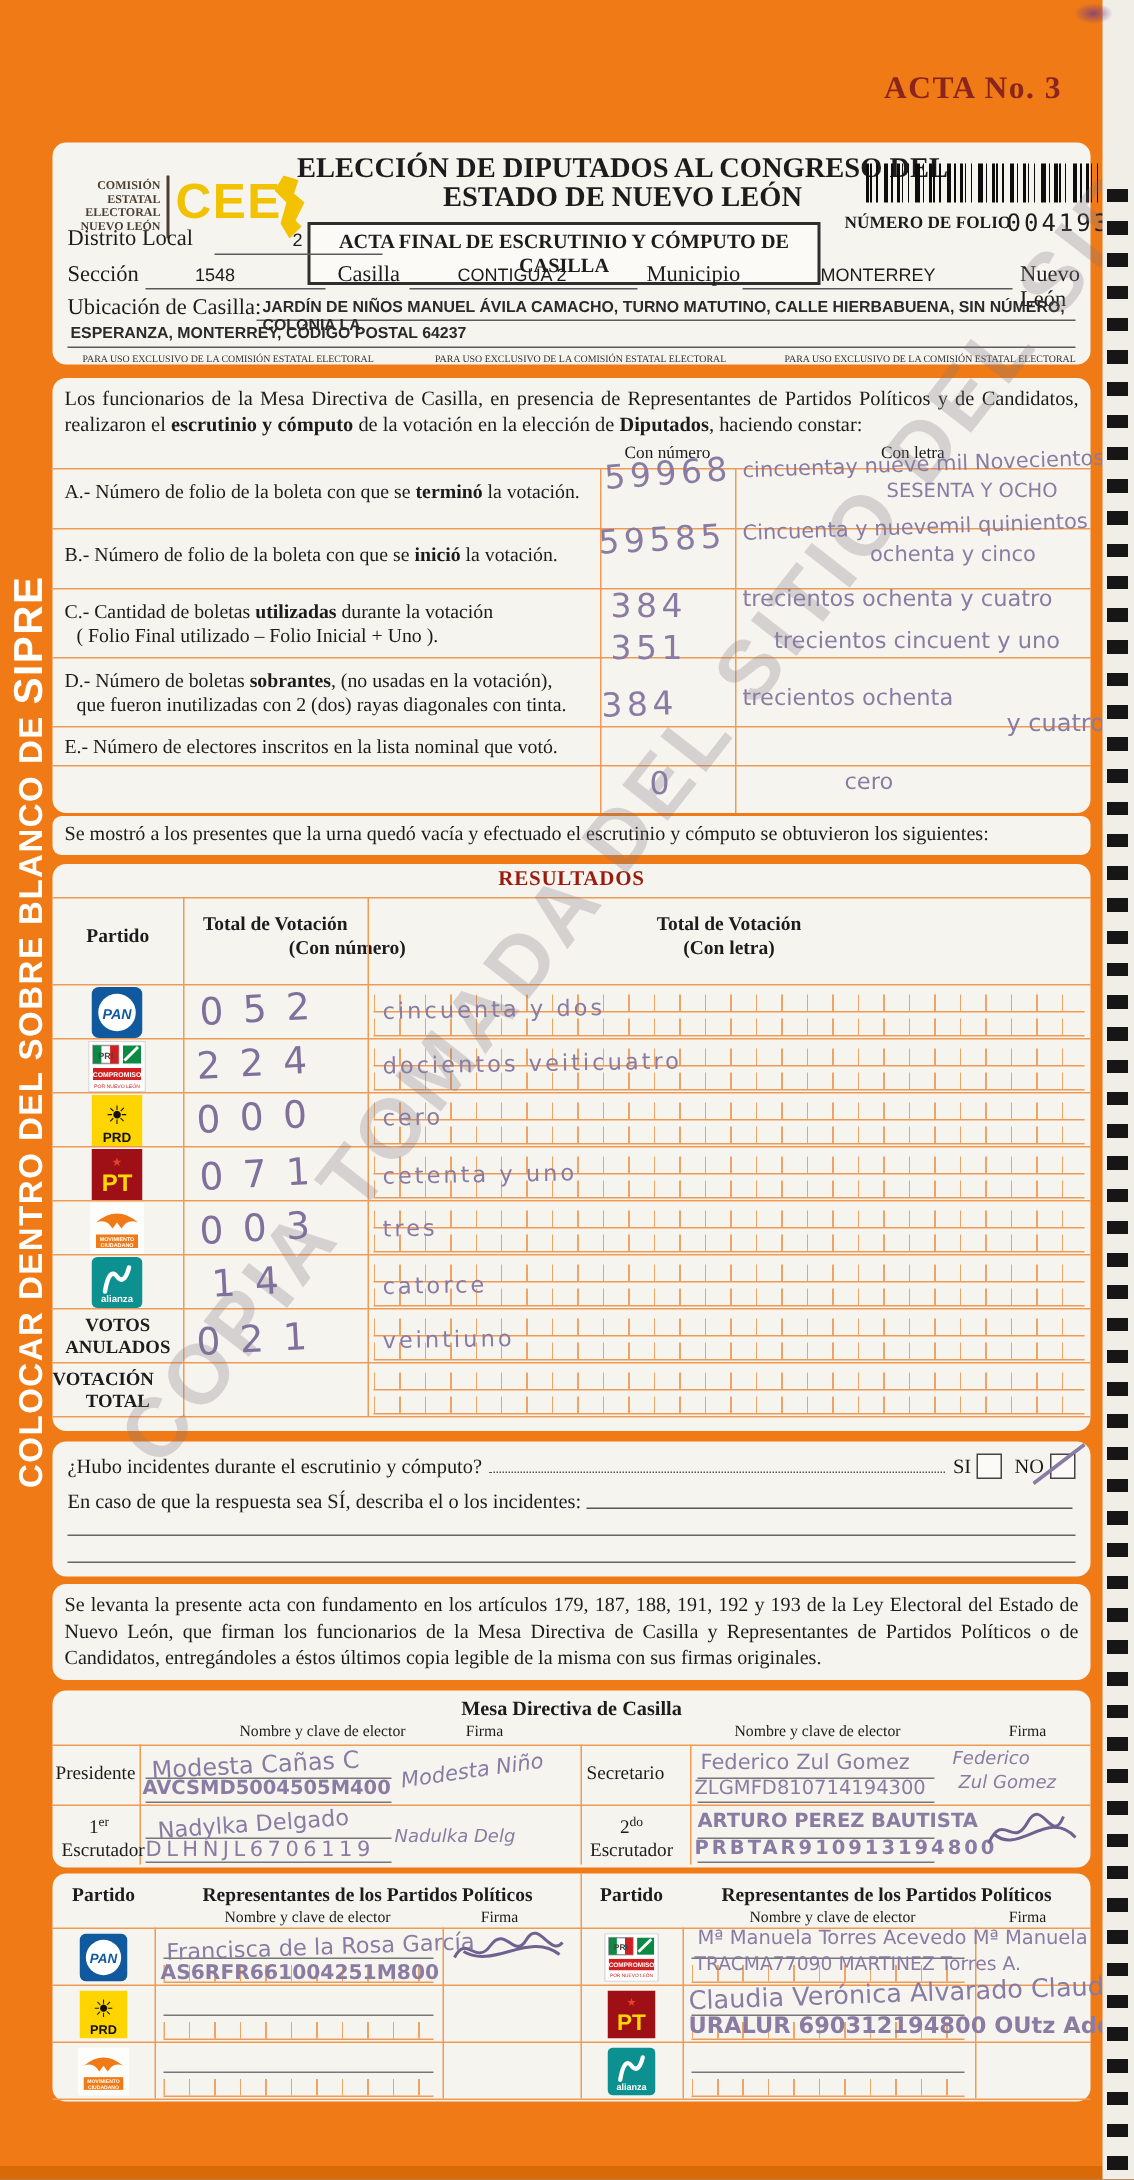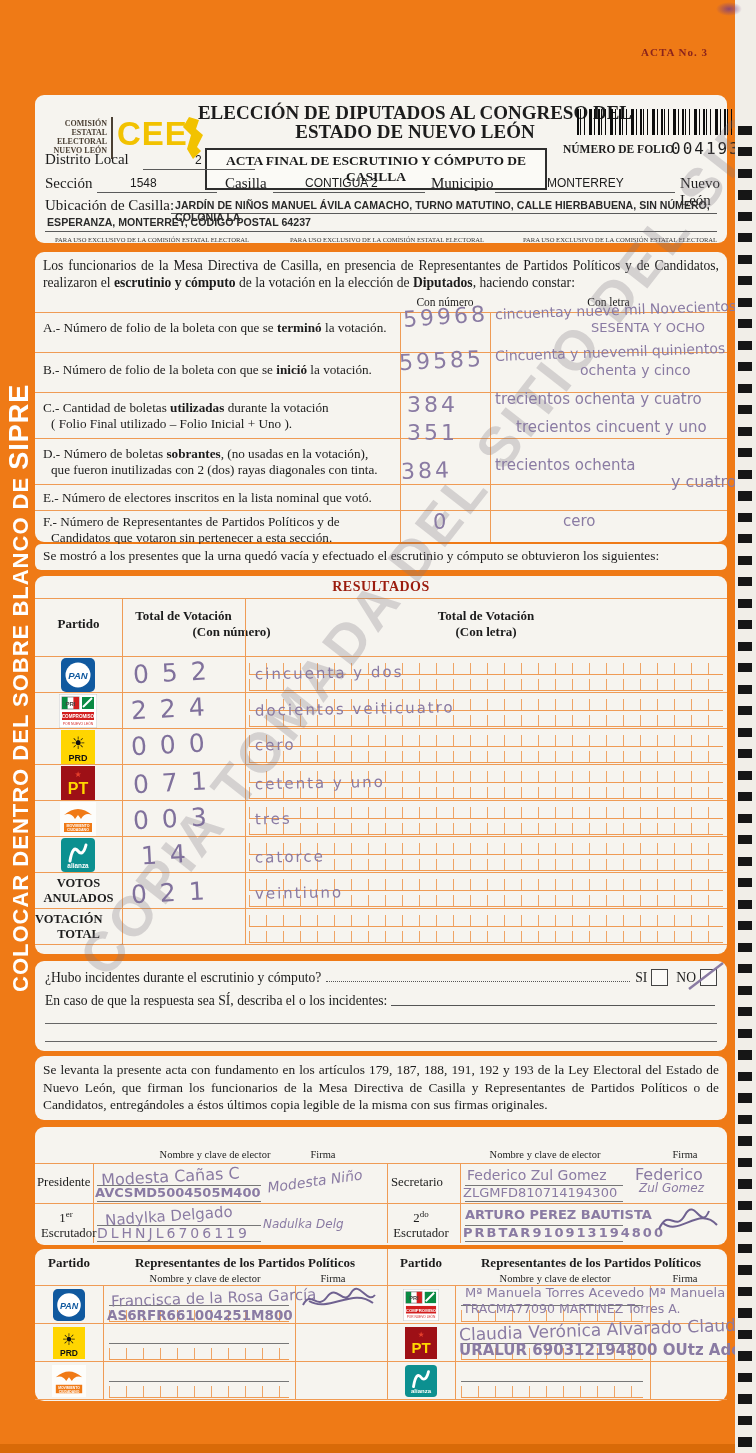--- a/index.html
+++ b/index.html
@@ -43,21 +43,21 @@
 
   <div class="binding"></div>
   <div class="abs" style="right:14px;top:2px;width:26px;height:14px;border-radius:50%;background:radial-gradient(closest-side,rgba(120,60,130,.8),rgba(120,60,130,0));z-index:60;"></div>
 
   <div class="sidelabel">
     <span>COLOCAR DENTRO DEL SOBRE BLANCO DE </span><span style="font-size:27px;">SIPRE</span>
   </div>
 
   <div class="watermark">COPIA TOMADA DEL SITIO DEL SIPRE</div>
 
-  <div class="abs serifb" style="right:48px;top:46px;font-size:11px;color:#8b241c;letter-spacing:1px;">ACTA No.  3</div>
+  <div class="abs serifb" style="right:48px;top:46px;font-size:21px;color:#8b241c;letter-spacing:1px;">ACTA No.  3</div>
 
   <div class="panel" style="top:95px;height:148px;">
     <div class="abs serifb" style="left:120px;top:7px;width:520px;text-align:center;font-size:19px;">ELECCIÓN DE DIPUTADOS AL CONGRESO DEL</div>
     <div class="abs serifb" style="left:120px;top:26px;width:520px;text-align:center;font-size:19px;">ESTADO DE NUEVO LEÓN</div>
 
     <div class="abs" style="left:10px;top:20px;width:150px;height:46px;">
       <div style="position:absolute;left:0;top:4px;width:62px;text-align:right;font-size:8px;line-height:9px;font-weight:bold;color:#4a3f33;">
         <div>COMISIÓN</div>
         <div>ESTATAL</div>
         <div>ELECTORAL</div>
@@ -127,24 +127,20 @@
     <div class="rowlabel" style="left:8px;top:148px;width:352px;">
       <span>C.- Cantidad de boletas </span><b>utilizadas</b><span> durante la votación</span>
       <div style="padding-left:8px;">( Folio Final utilizado – Folio Inicial + Uno ).</div>
     </div>
     <div class="rowlabel" style="left:8px;top:194px;width:352px;">
       <span>D.- Número de boletas </span><b>sobrantes</b><span>, (no usadas en la votación),</span>
       <div style="padding-left:8px;">que fueron inutilizadas con 2 (dos) rayas diagonales con tinta.</div>
     </div>
     <div class="rowlabel" style="left:8px;top:238px;width:352px;">
       <span>E.- Número de electores inscritos en la lista nominal que votó.</span>
-    </div>
-    <div class="rowlabel" style="left:8px;top:262px;width:352px;">
-      <span>F.- Número de Representantes de Partidos Políticos y de</span>
-      <div style="padding-left:8px;">Candidatos que votaron sin pertenecer a esta sección.</div>
     </div>
 
     <div class="hw" style="left:368px;top:52px;font-size:22px;letter-spacing:3px;transform:rotate(-4deg);">59968</div>
     <div class="hw" style="left:460px;top:50px;font-size:14px;transform:rotate(-2deg);">cincuentay nueve mil Novecientos</div>
     <div class="hw" style="left:556px;top:68px;font-size:13px;">SESENTA Y OCHO</div>
     <div class="hw" style="left:364px;top:96px;font-size:22px;letter-spacing:3px;transform:rotate(-3deg);">59585</div>
     <div class="hw" style="left:460px;top:92px;font-size:14px;transform:rotate(-2deg);">Cincuenta y nuevemil quinientos</div>
     <div class="hw" style="left:545px;top:110px;font-size:14px;">ochenta y cinco</div>
     <div class="hw" style="left:372px;top:140px;font-size:22px;letter-spacing:3px;">384</div>
     <div class="hw" style="left:460px;top:138px;font-size:15px;">trecientos ochenta y cuatro</div>
@@ -291,20 +287,21 @@
     </div>
     <div class="fl" style="left:10px;top:62px;width:672px;background:#666;"></div>
     <div class="fl" style="left:10px;top:80px;width:672px;background:#666;"></div>
   </div>
 
   <div class="panel" style="top:1056px;height:64px;">
     <div class="abs" style="left:8px;top:5px;width:676px;font-size:13.4px;line-height:17.5px;text-align:justify;">Se levanta la presente acta con fundamento en los artículos 179, 187, 188, 191, 192 y 193 de la Ley Electoral del Estado de Nuevo León, que firman los funcionarios de la Mesa Directiva de Casilla y Representantes de  Partidos Políticos o de Candidatos, entregándoles a éstos últimos copia legible de la misma con sus firmas originales.</div>
   </div>
 
   <div class="panel" style="top:1127px;height:118px;">
+    <div class="abs serifb" style="left:0;top:4px;width:692px;text-align:center;font-size:13.5px;">Mesa Directiva de Casilla</div>
     <div class="abs" style="left:90px;top:22px;width:180px;text-align:center;font-size:10.5px;">Nombre y clave de elector</div>
     <div class="abs" style="left:258px;top:22px;width:60px;text-align:center;font-size:10.5px;">Firma</div>
     <div class="abs" style="left:420px;top:22px;width:180px;text-align:center;font-size:10.5px;">Nombre y clave de elector</div>
     <div class="abs" style="left:620px;top:22px;width:60px;text-align:center;font-size:10.5px;">Firma</div>
 
     <div class="hl" style="left:0;top:36px;width:692px;"></div>
     <div class="hl" style="left:0;top:76px;width:692px;"></div>
     <div class="vl" style="left:58px;top:36px;height:80px;"></div>
     <div class="vl" style="left:352px;top:36px;height:80px;"></div>
     <div class="vl" style="left:425px;top:36px;height:80px;"></div>
@@ -327,21 +324,21 @@
     <div class="fl" style="left:62px;top:98px;width:164px;background:#777;"></div>
     <div class="fl" style="left:62px;top:114px;width:164px;background:#777;"></div>
     <div class="fl" style="left:430px;top:98px;width:158px;background:#777;"></div>
     <div class="fl" style="left:430px;top:114px;width:158px;background:#777;"></div>
 
     <div class="hw" style="left:66px;top:40px;font-size:16px;transform:rotate(-3deg);">Modesta Cañas C</div>
     <div class="hw" style="left:60px;top:58px;font-size:13px;font-weight:bold;">AVCSMD5004505M400</div>
     <div class="hw" style="left:232px;top:46px;font-size:14px;font-style:italic;transform:rotate(-8deg);">Modesta Niño</div>
     <div class="hw" style="left:432px;top:40px;font-size:14px;">Federico  Zul  Gomez</div>
     <div class="hw" style="left:428px;top:58px;font-size:13px;">ZLGMFD810714194300</div>
-    <div class="hw" style="left:600px;top:38px;font-size:16px;">Federico</div>
+    <div class="hw" style="left:600px;top:38px;font-size:12px;font-style:italic;">Federico</div>
     <div class="hw" style="left:604px;top:54px;font-size:12px;font-style:italic;">Zul Gomez</div>
     <div class="hw" style="left:70px;top:80px;font-size:15px;transform:rotate(-4deg);">Nadylka Delgado</div>
     <div class="hw" style="left:62px;top:98px;font-size:14px;letter-spacing:3px;">DLHNJL6706119</div>
     <div class="hw" style="left:228px;top:90px;font-size:12px;font-style:italic;">Nadulka Delg</div>
     <div class="hw" style="left:430px;top:80px;font-size:13px;font-weight:bold;">ARTURO PEREZ BAUTISTA</div>
     <div class="hw" style="left:428px;top:98px;font-size:13px;font-weight:bold;letter-spacing:2px;">PRBTAR910913194800</div>
     <svg class="hw" style="left:620px;top:76px;" width="66" height="36" viewBox="0 0 66 36">
       <path d="M4 26 C14 4 20 30 30 12 S46 28 54 8 M8 20 C24 34 44 2 62 22" stroke="#6f6190" stroke-width="2" fill="none"></path>
     </svg>
   </div>

